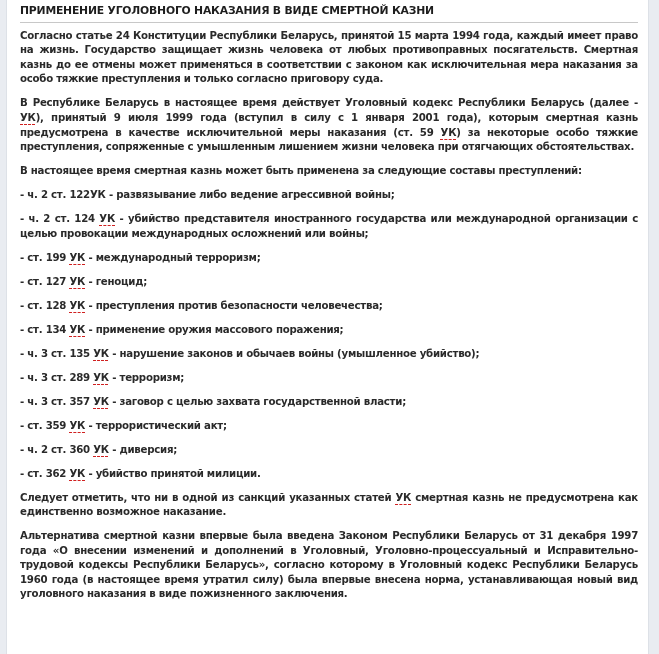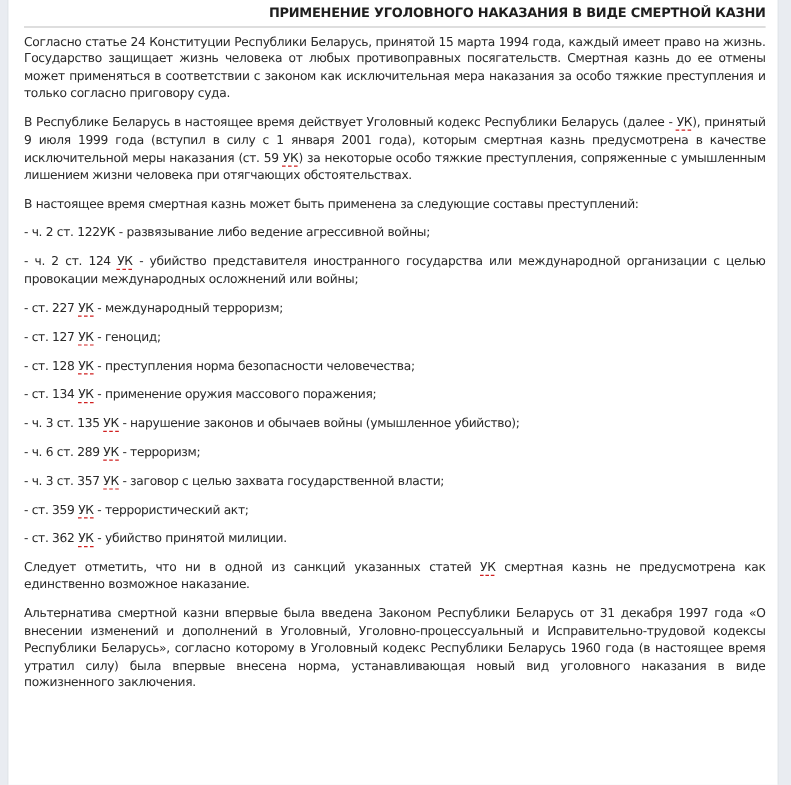--- a/index.html
+++ b/index.html
@@ -28,28 +28,29 @@
       line-height: 14.6px;
       color: #2a2a2a;
       letter-spacing: -0.25px;
     }
     h1 {
       margin: 0 0 6px 0;
       padding: 0 0 3px 0;
       font-family: "DejaVu Sans", sans-serif;
       font-size: 10.8px;
       font-weight: bold;
-      text-align: right;
+      text-align: left;
       color: #1e1e1e;
       border-bottom: 1px solid #c8c8c8;
       letter-spacing: -0.2px;
     }
     p {
       margin: 0 0 9.4px 0;
       text-align: justify;
+      font-weight: bold;
     }
     .uk {
       text-decoration: underline dashed #d02020;
       text-underline-offset: 3px;
     }
   </style>
 </head>
 <body>
 
 <div class="page">
@@ -61,28 +62,29 @@
     </p>
 
     <p><span>В Республике Беларусь в настоящее время действует Уголовный кодекс Республики Беларусь (далее - </span><span class="uk">УК</span><span>), принятый 9 июля 1999 года (вступил в силу с 1 января 2001 года), которым смертная казнь предусмотрена в качестве исключительной меры наказания (ст. 59 </span><span class="uk">УК</span><span>) за некоторые особо тяжкие преступления, сопряженные с умышленным лишением жизни человека при отягчающих обстоятельствах.</span></p>
 
 
     <p><span>В настоящее время смертная казнь может быть применена за следующие составы преступлений:</span></p>
 
     <div id="crimes-list">
         <p><span>- ч. 2 ст. 122УК</span><span class="uk"></span><span> - развязывание либо ведение агрессивной войны;</span></p>
         <p><span>- ч. 2 ст. 124 </span><span class="uk">УК</span><span> - убийство представителя иностранного государства или международной организации с целью провокации международных осложнений или войны;</span></p>
-        <p><span>- ст. 227 </span><span class="uk">УК</span><span> - международный терроризм;</span></p>
+        <p><span>- ст. 199 </span><span class="uk">УК</span><span> - международный терроризм;</span></p>
         <p><span>- ст. 127 </span><span class="uk">УК</span><span> - геноцид;</span></p>
-        <p><span>- ст. 128 </span><span class="uk">УК</span><span> - преступления норма безопасности человечества;</span></p>
+        <p><span>- ст. 128 </span><span class="uk">УК</span><span> - преступления против безопасности человечества;</span></p>
         <p><span>- ст. 134 </span><span class="uk">УК</span><span> - применение оружия массового поражения;</span></p>
         <p><span>- ч. 3 ст. 135 </span><span class="uk">УК</span><span> - нарушение законов и обычаев войны (умышленное убийство);</span></p>
-        <p><span>- ч. 6 ст. 289 </span><span class="uk">УК</span><span> - терроризм;</span></p>
+        <p><span>- ч. 3 ст. 289 </span><span class="uk">УК</span><span> - терроризм;</span></p>
         <p><span>- ч. 3 ст. 357 </span><span class="uk">УК</span><span> - заговор с целью захвата государственной власти;</span></p>
         <p><span>- ст. 359 </span><span class="uk">УК</span><span> - террористический акт;</span></p>
+        <p><span>- ч. 2 ст. 360 </span><span class="uk">УК</span><span> - диверсия;</span></p>
         <p><span>- ст. 362 </span><span class="uk">УК</span><span> - убийство принятой милиции.</span></p>
       </div>
 
     <p><span>Следует отметить, что ни в одной из санкций указанных статей </span><span class="uk">УК</span><span> смертная казнь не предусмотрена как единственно возможное наказание.</span></p>
 
     <p><span>Альтернатива смертной казни впервые была введена Законом Республики Беларусь от 31 декабря 1997 года «О внесении изменений и дополнений в Уголовный, Уголовно-процессуальный и Исправительно-трудовой кодексы Республики Беларусь», согласно которому в Уголовный кодекс Республики Беларусь 1960 года (в настоящее время утратил силу) была впервые внесена норма, устанавливающая новый вид уголовного наказания в виде пожизненного заключения.</span></p>
 
   </div>
 </div>
 

